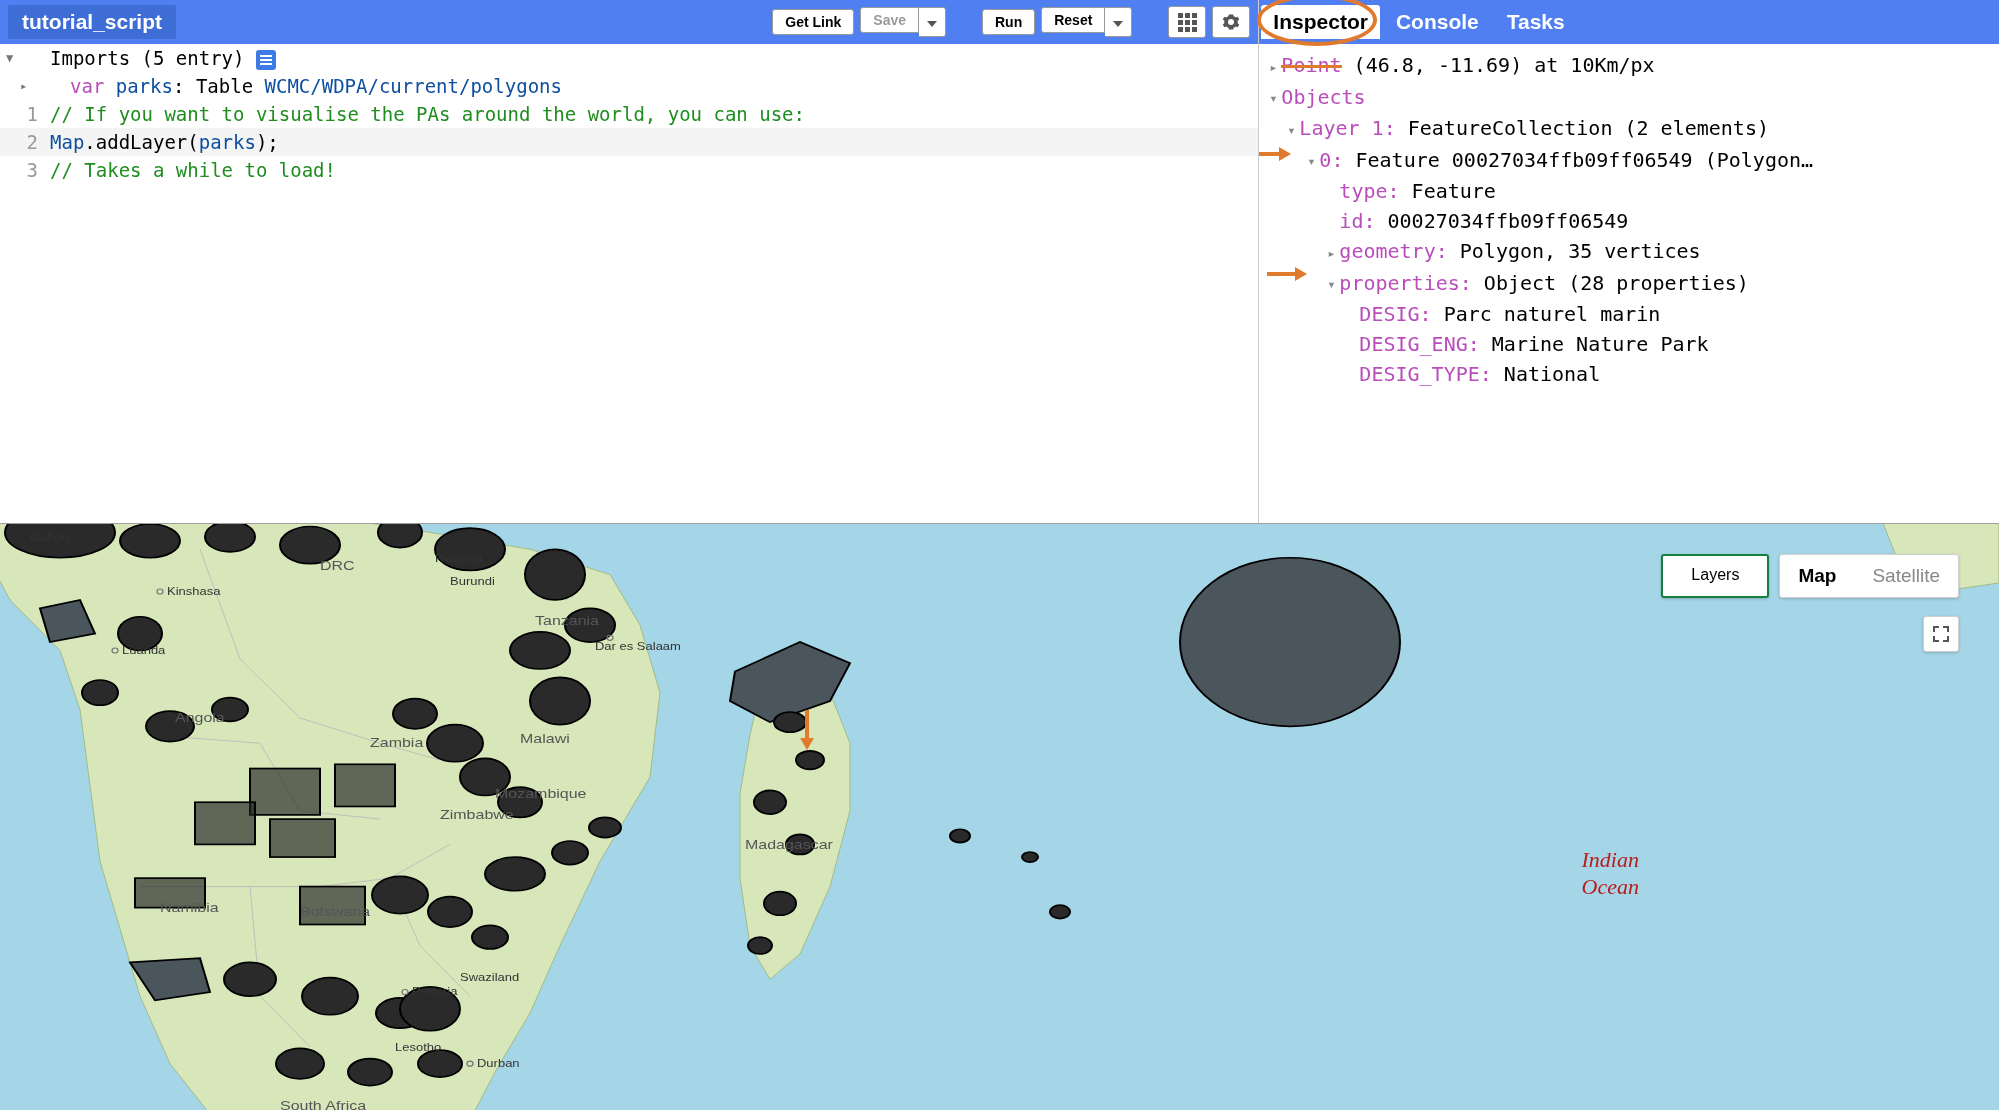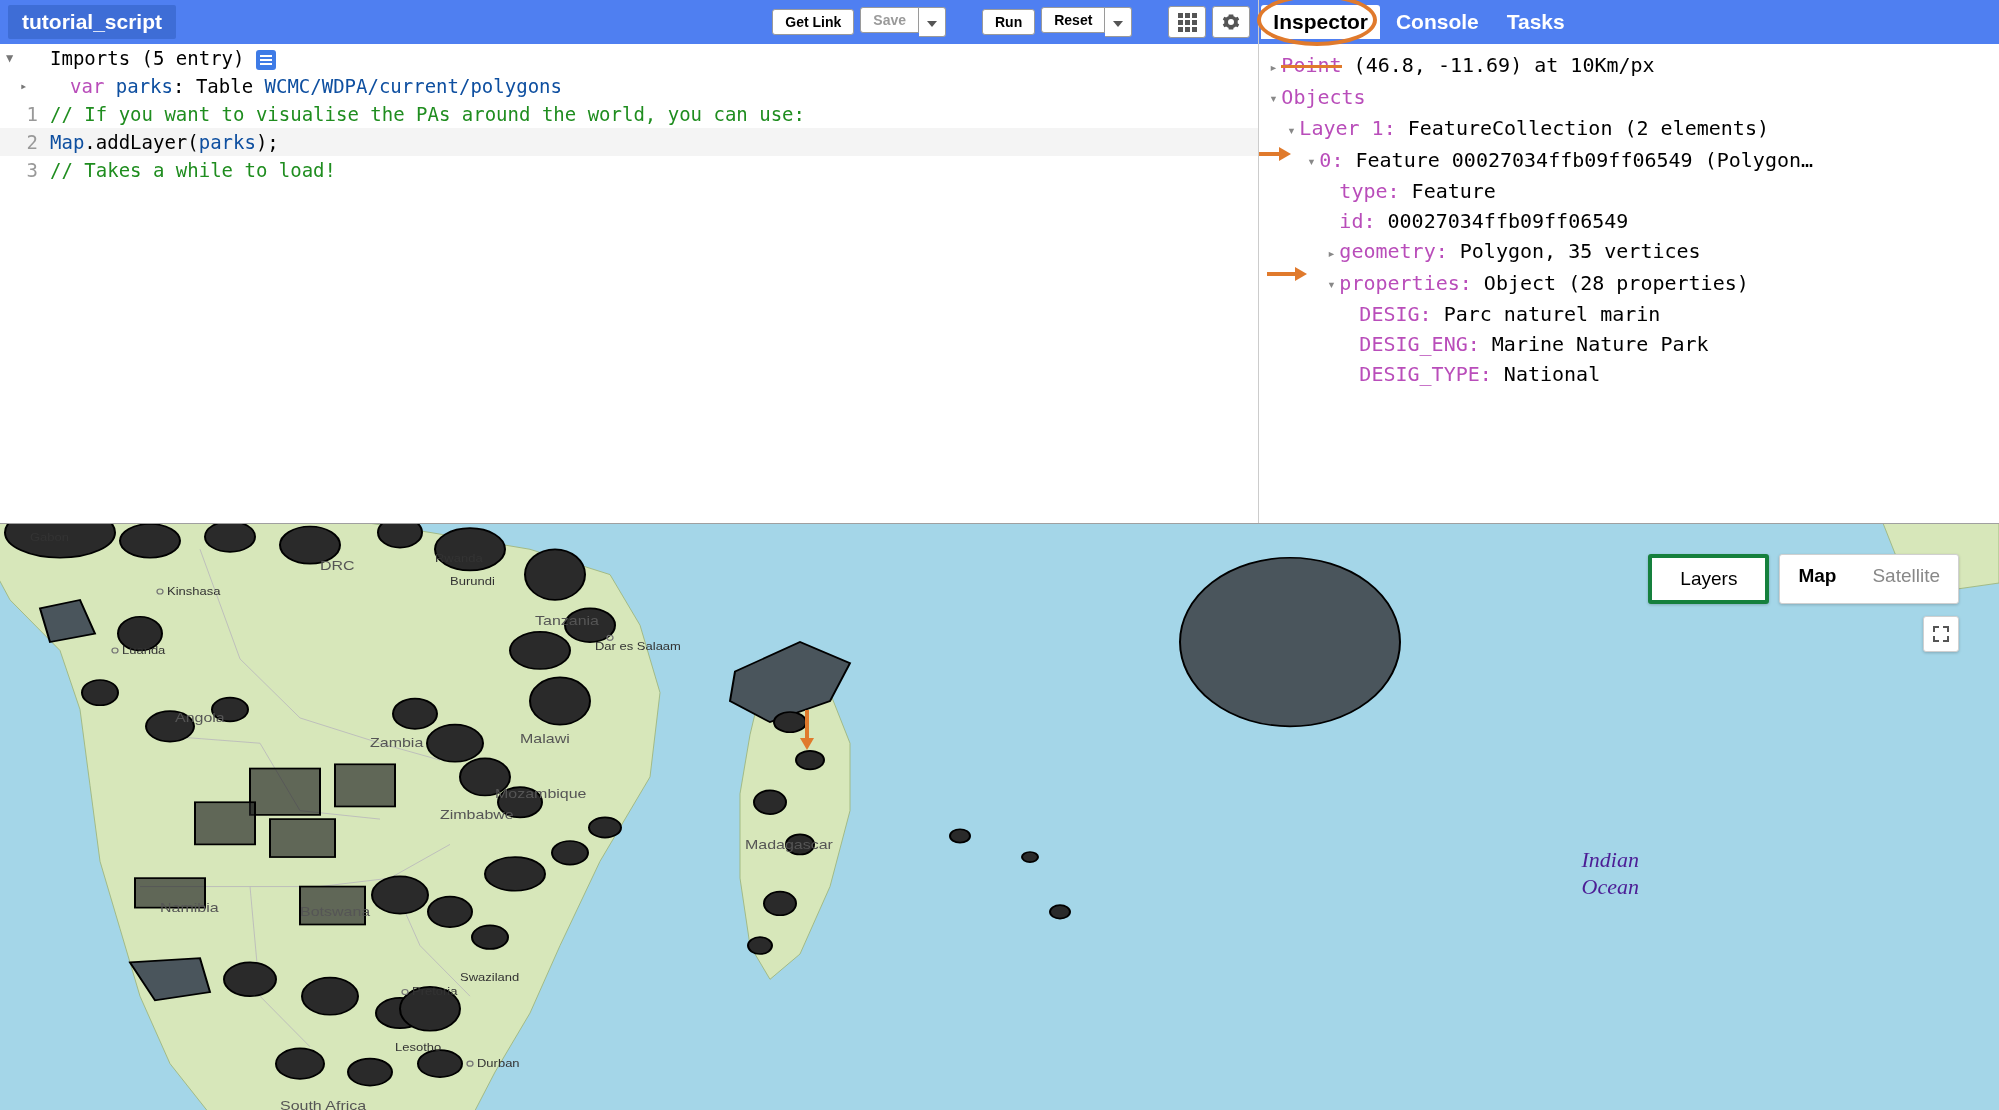--- a/index.html
+++ b/index.html
@@ -54,23 +54,23 @@
   .strike { text-decoration: none; position:relative; }
   .strike::after { content:""; position:absolute; left:0; right:0; top:52%; height:3px; background: #e07a2c; }
 
   
   .arrow-annot { position:absolute; width:40px; height:14px; pointer-events:none; }
   .arrow-annot .shaft { position:absolute; left:0; top:5px; width:30px; height:4px; background:#e07a2c; }
   .arrow-annot .head  { position:absolute; right:0; top:0; width:0; height:0; border-left:12px solid #e07a2c; border-top:7px solid transparent; border-bottom:7px solid transparent; }
 
   
   .map-pane { flex:1; position:relative; background:#a4d6e8; border-top:1px solid #a0a0a0; overflow:hidden; }
-  .ocean-label { position:absolute; right:360px; bottom:210px; color:#4c1d95; font-family: Georgia, serif; font-style:italic; font-size:22px; text-align:center; line-height:1.2; }
+  .ocean-label { position:absolute; right:360px; bottom:210px; color:#b91c1c; font-family: Georgia, serif; font-style:italic; font-size:22px; text-align:center; line-height:1.2; }
   .map-controls { position:absolute; top:30px; right:40px; display:flex; gap:10px; }
-  .layers-btn { background:#fff; border:4px solid #15803d; border-radius:3px; padding:10px 28px; font-size:19px; font-weight:500; cursor:pointer; box-shadow:0 1px 3px rgba(0,0,0,.2); }
+  .layers-btn { background:#fff; border:2px solid #15803d; border-radius:3px; padding:10px 28px; font-size:16px; font-weight:500; cursor:pointer; box-shadow:0 1px 3px rgba(0,0,0,.2); }
   .maptype { display:flex; background:#fff; border:1px solid #d0d0d0; border-radius:3px; box-shadow:0 1px 3px rgba(0,0,0,.2); overflow:hidden; }
   .maptype span { padding:10px 18px; font-size:19px; cursor:pointer; }
   .maptype span.sel { font-weight:700; color:#000; }
   .maptype span.unsel { color:#888; }
   .fullscreen { position:absolute; top:92px; right:40px; width:36px; height:36px; background:#fff; border:1px solid #d0d0d0; border-radius:3px; display:flex; align-items:center; justify-content:center; box-shadow:0 1px 3px rgba(0,0,0,.2); cursor:pointer; }
   .fs-icon { width:16px; height:16px; display:grid; grid-template-columns:1fr 1fr; grid-template-rows:1fr 1fr; gap:4px; }
   .fs-icon span { border:2px solid #555; }
   .fs-icon span:nth-child(1){ border-right:none; border-bottom:none;}
   .fs-icon span:nth-child(2){ border-left:none; border-bottom:none;}
   .fs-icon span:nth-child(3){ border-right:none; border-top:none;}

